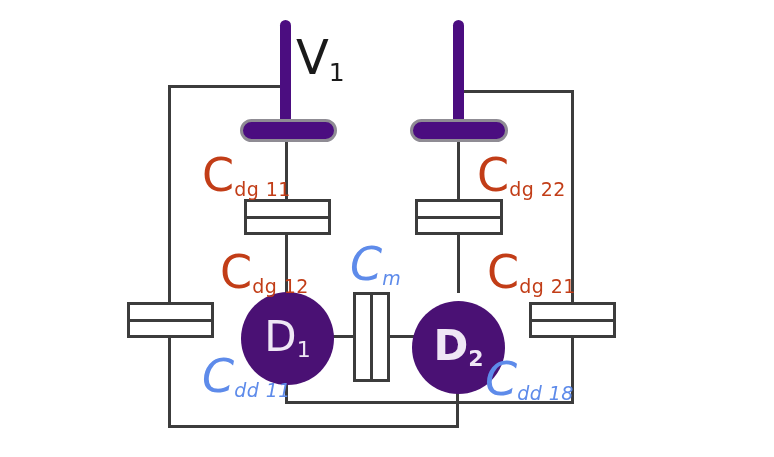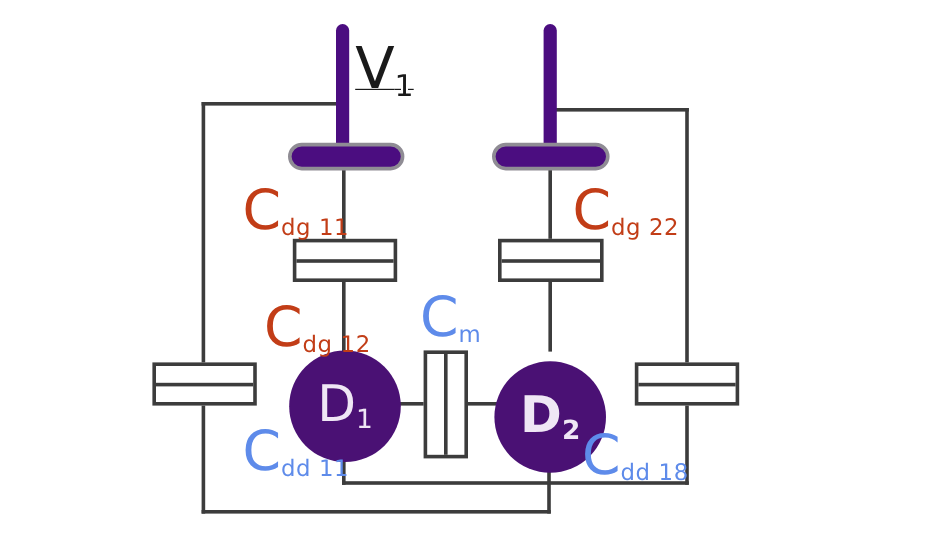--- a/index.html
+++ b/index.html
@@ -27,22 +27,22 @@
   .dot{
     position:absolute;width:93px;height:93px;border-radius:50%;
     background:var(--dot-purple);display:flex;align-items:center;justify-content:center;
   }
   .dot-label{color:var(--dot-text);font-size:42px;line-height:1;white-space:nowrap;}
   .dot-label sub{font-size:22px;vertical-align:-6px;}
   .clabel{position:absolute;line-height:1;white-space:nowrap;z-index:5;}
   .clabel .main{font-size:46px;}
   .clabel sub{font-size:19px;vertical-align:-5px;letter-spacing:0.5px;}
   .clabel.red{color:var(--red-label);}
-  .clabel.blue{color:var(--blue-label);}
-  .vlabel{position:absolute;line-height:1;color:var(--black-label);white-space:nowrap;z-index:5;text-decoration:underline;}
+  .clabel.blue{color:var(--blue-label);font-style:italic;}
+  .vlabel{position:absolute;line-height:1;color:var(--black-label);white-space:nowrap;z-index:5;}
   .vlabel .main{font-size:48px;}
   .vlabel sub{font-size:25px;vertical-align:-7px;}
 </style>
 </head>
 <body>
 
 <div id="canvas">
 
   <div class="wire" style="left:168px;top:85px;width:119px;height:3px;"></div>
   <div class="wire" style="left:168px;top:85px;width:3px;height:219px;"></div>
@@ -91,17 +91,18 @@
   </div>
   <div class="dot" style="left:412px;top:301px;font-weight:bold;">
     <span class="dot-label"><span>D</span><sub>2</sub></span>
   </div>
 
   <div class="vlabel" style="left:296px;top:33px;"><span class="main">V</span><sub>1</sub></div>
 
   <div class="clabel red" style="left:202px;top:152px;"><span class="main">C</span><sub>dg 11</sub></div>
   <div class="clabel red" style="left:477px;top:152px;"><span class="main">C</span><sub>dg 22</sub></div>
   <div class="clabel red" style="left:177px;top:249px;margin-left:43px;"><span class="main">C</span><sub>dg 12</sub></div>
+  <div class="clabel red" style="left:487px;top:249px;"><span class="main">C</span><sub>dg 21</sub></div>
   <div class="clabel blue" style="left:350px;top:241px;"><span class="main">C</span><sub>m</sub></div>
   <div class="clabel blue" style="left:202px;top:353px;"><span class="main">C</span><sub>dd 11</sub></div>
   <div class="clabel blue" style="left:485px;top:356px;"><span class="main">C</span><sub>dd 18</sub></div>
 
 </div>
 
 </body></html>

